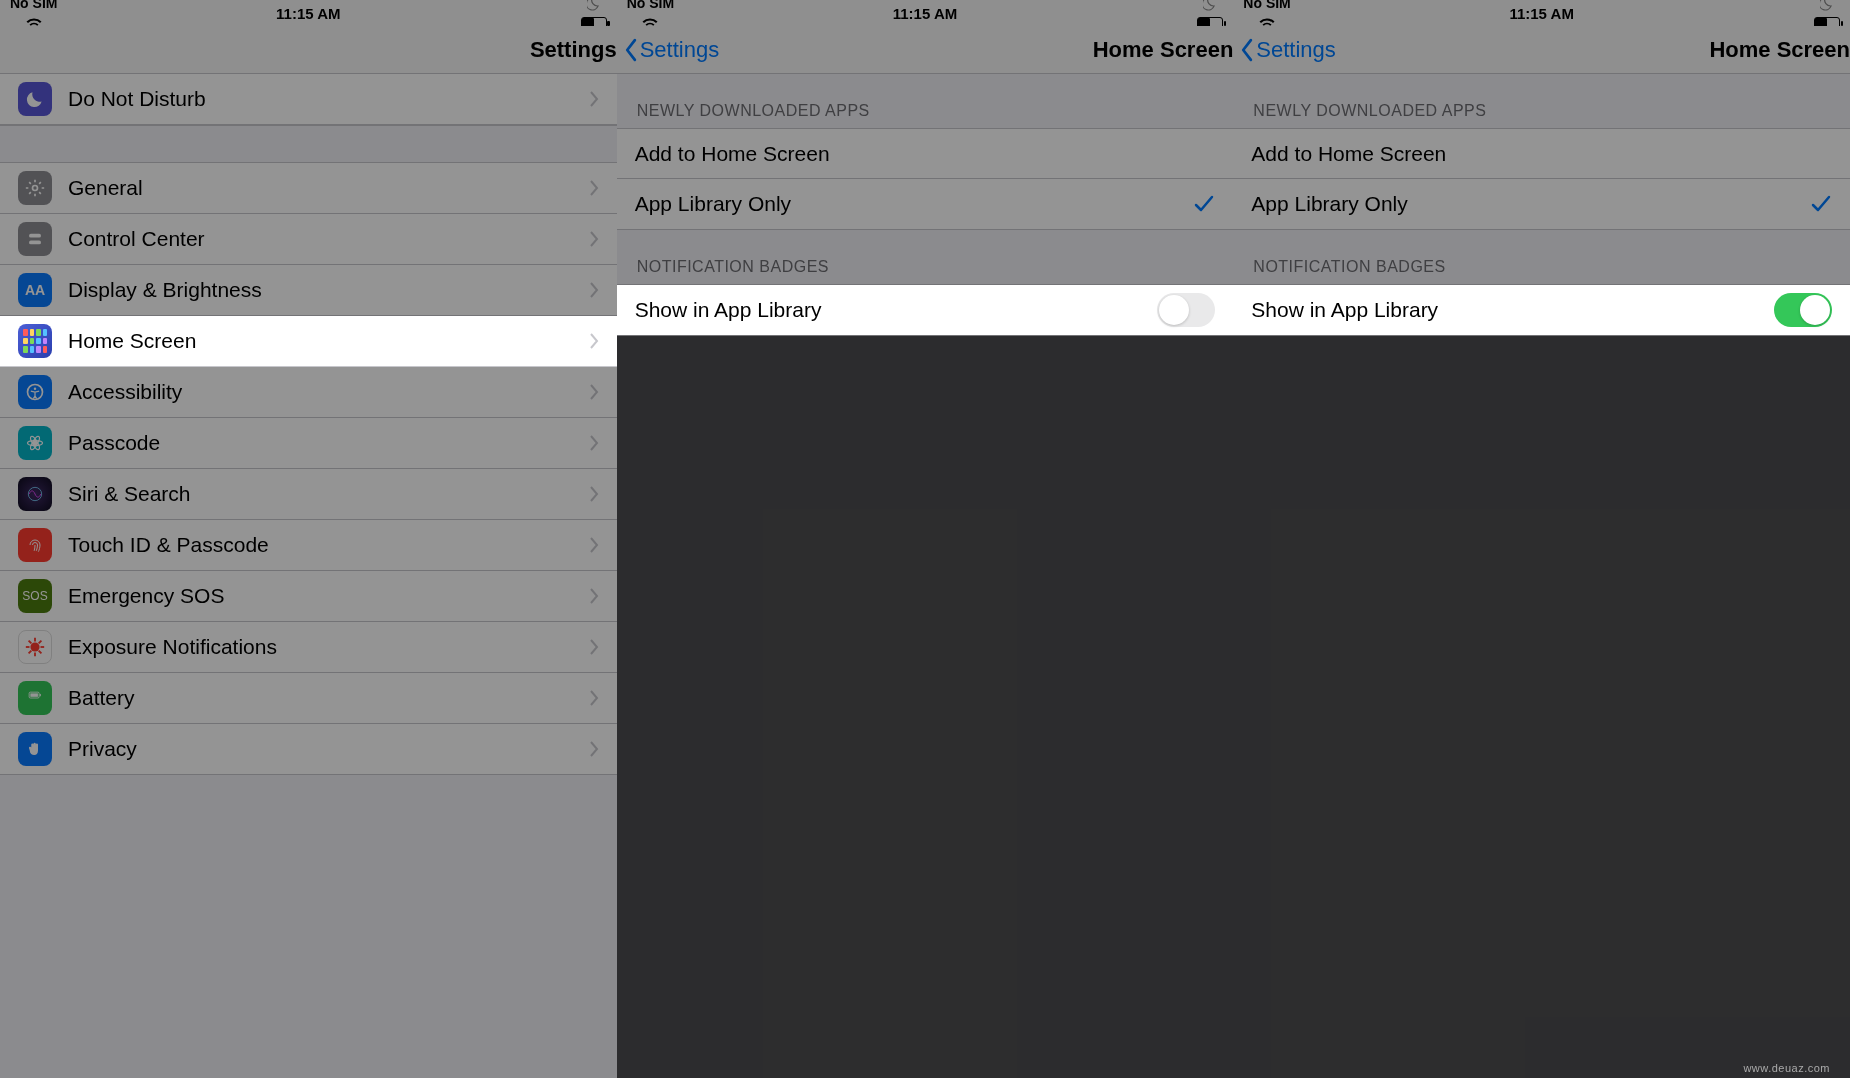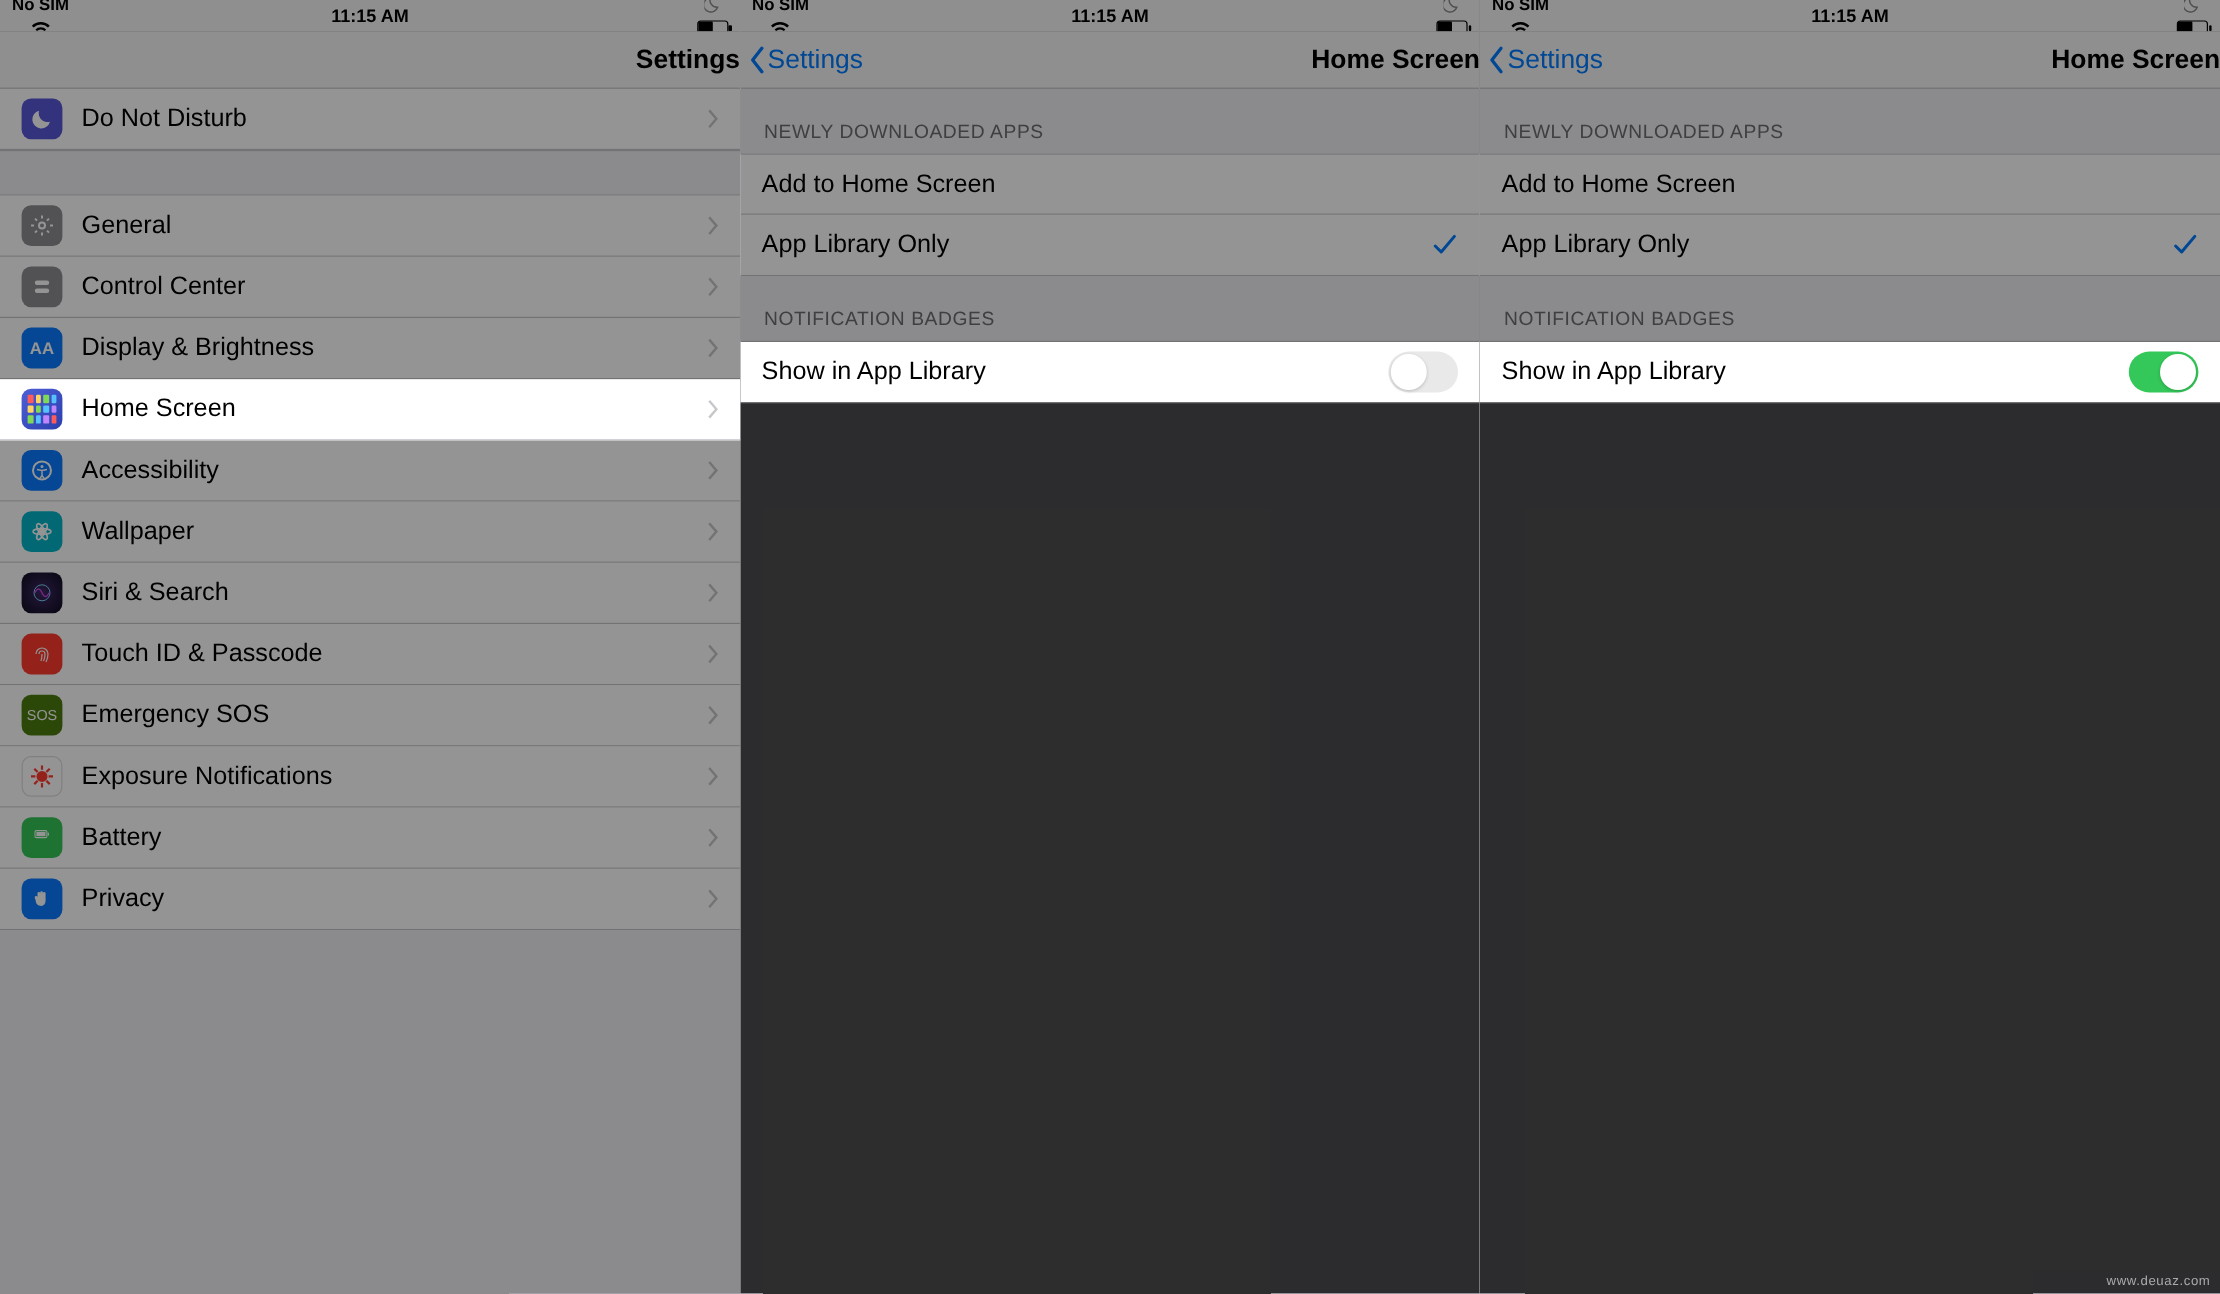--- a/index.html
+++ b/index.html
@@ -105,21 +105,21 @@
     .check { color:#007aff; display:flex; }
     .check svg { width:22px; height:22px; }
     
     .toggle { width:58px; height:34px; border-radius:17px; position:relative; }
     .toggle .knob { width:30px; height:30px; border-radius:50%; background:#fff; position:absolute; top:2px; box-shadow:0 1px 3px rgba(0,0,0,0.2); }
     .toggle.off { background:#e9e9ea; }
     .toggle.off .knob { left:2px; }
     .toggle.on { background:#34c759; }
     .toggle.on .knob { right:2px; }
     .fill-below { flex:1; background:#4d4d50; }
-    .watermark { position:absolute; bottom:4px; right:8px; font-size:11px; color:#aaa; z-index:300; letter-spacing:0.5px;}
+    .watermark { position:absolute; bottom:4px; right:20px; font-size:11px; color:#aaa; z-index:300; letter-spacing:0.5px;}
     
     .row.partial { border-bottom:0.5px solid #c7c7cc; }
   </style>
 </head>
 <body>
 
 <div class="screen">
   <div class="dim-overlay"></div>
 
   <div class="status-bar">
@@ -248,21 +248,21 @@
         <div class="app-icon" style="background:#05b6c9">
           <svg viewBox="0 0 24 24" width="20" height="20">
               <circle cx="12" cy="12" r="3" fill="#fff"></circle>
               <g fill="none" stroke="#fff" stroke-width="1.5">
                 <ellipse cx="12" cy="12" rx="9" ry="3"></ellipse>
                 <ellipse cx="12" cy="12" rx="9" ry="3" transform="rotate(60 12 12)"></ellipse>
                 <ellipse cx="12" cy="12" rx="9" ry="3" transform="rotate(-60 12 12)"></ellipse>
               </g>
             </svg>
         </div>
-        <span class="label">Wallpaper</span>
+        <span class="label">Passcode</span>
         <span class="chevron">
             <svg viewBox="0 0 10 16">
               <path d="M2 1l6 7-6 7" fill="none" stroke="currentColor" stroke-width="2"></path>
             </svg>
           </span>
       </div>
       <div class="row">
         <div class="app-icon" style="background:radial-gradient(circle at 50% 50%,#3d2a63,#0e0b1e)">
           <svg viewBox="0 0 24 24" width="20" height="20">
               <circle cx="12" cy="12" r="8" fill="none" stroke="#7dd3fc" stroke-width="1"></circle>

